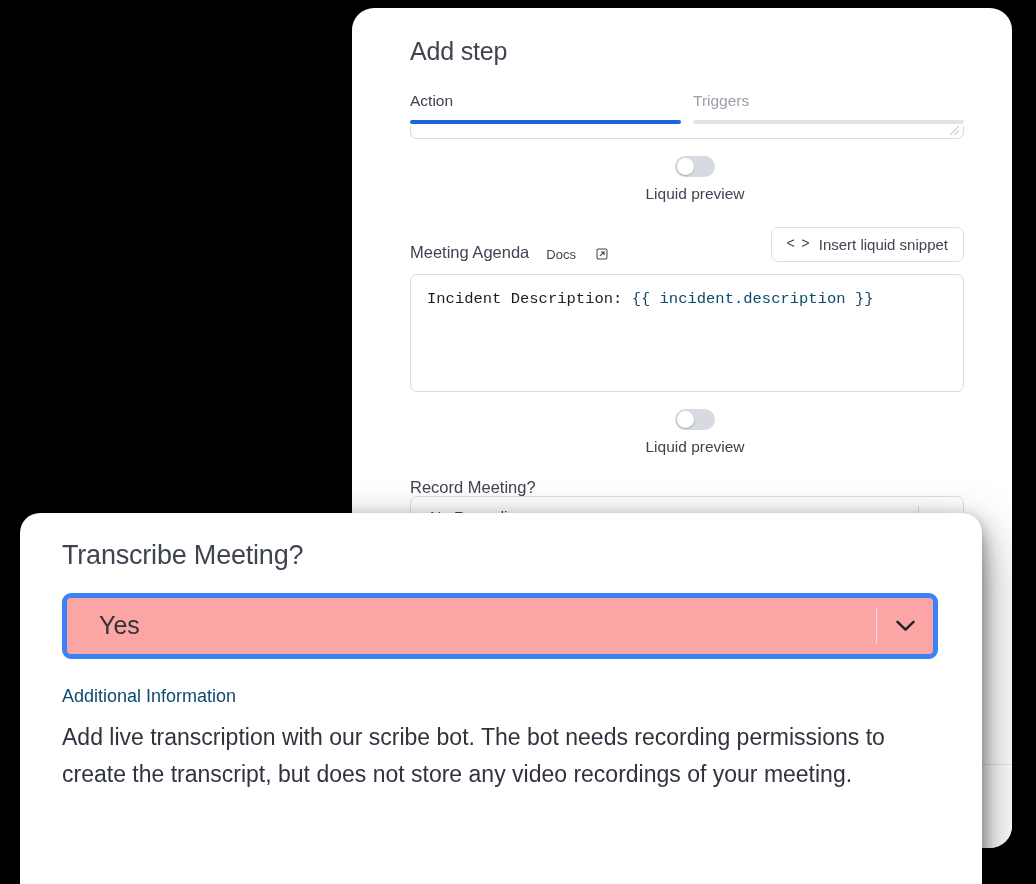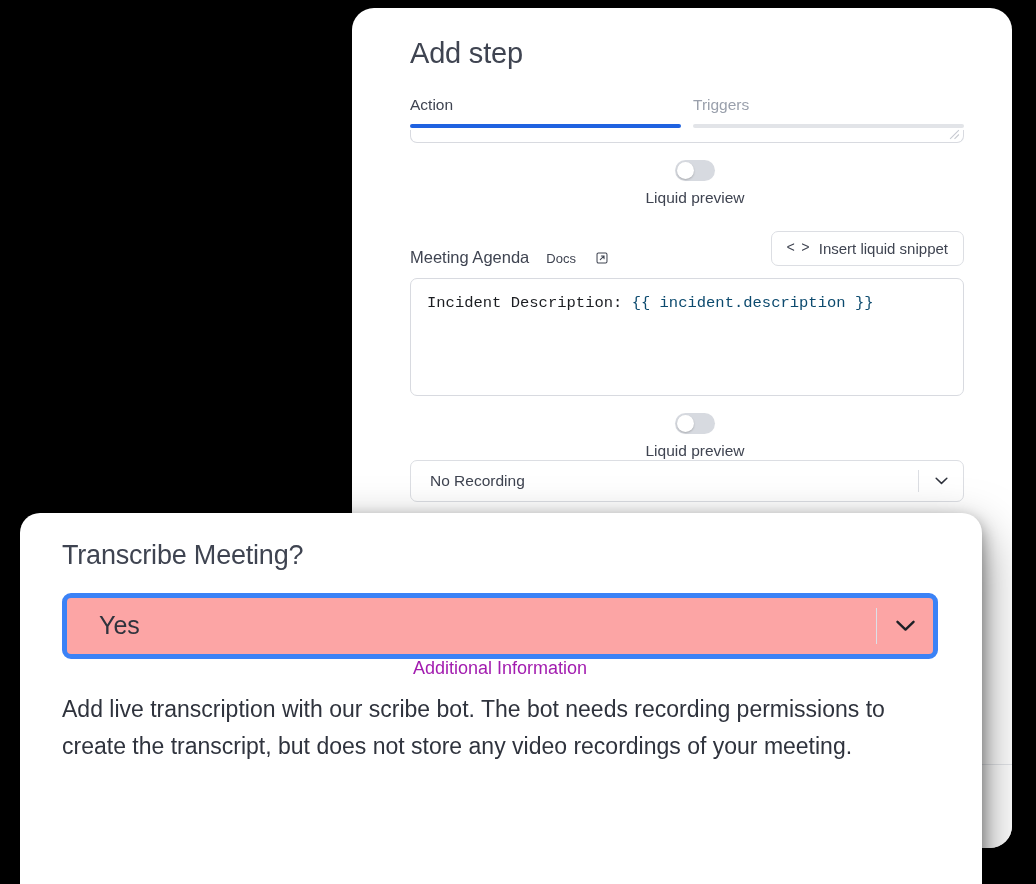--- a/index.html
+++ b/index.html
@@ -29,21 +29,21 @@
     box-shadow: 0 18px 50px rgba(0,0,0,0.55), 0 4px 14px rgba(0,0,0,0.45);
     overflow: hidden;
   }
   .bg-card-inner {
     position: absolute;
     inset: 0;
     padding: 30px 48px 0 58px;
   }
 
   .dialog-title {
-    font-size: 29px;
+    font-size: 25px;
     font-weight: 400;
     color: #3f4451;
     letter-spacing: -0.2px;
     margin: 0 0 26px 0;
     line-height: 1.1;
   }
 
   
   .tabs {
     display: flex;
@@ -296,24 +296,24 @@
     height: 36px;
     background: #dde0e8;
   }
   .fg-select-arrow {
     width: 56px;
     display: flex;
     align-items: center;
     justify-content: center;
   }
   .addl-label {
+    margin-top: 28px;
     font-size: 18px;
-    color: #a21caf;
+    color: #0c4a6e;
     line-height: 1.1;
-    text-align: center;
   }
   .addl-text {
     margin-top: 13px;
     font-size: 23px;
     color: #2f333d;
     line-height: 1.58;
     max-width: 880px;
   }
 </style>
 </head>
@@ -367,20 +367,23 @@
       <div class="code-line"><span>Incident Description: </span><span class="liquid">{{ incident.description }}</span></div>
     </div>
 
     <div class="toggle-row">
       <div class="switch">
         <div class="knob"></div>
       </div>
       <span class="toggle-label">Liquid preview</span>
     </div>
 
+    <div class="field-head" style="min-height:0;margin-top:22px;">
+      <span class="field-label">Record Meeting?</span>
+    </div>
 
     <div class="select">
       <span class="select-value">No Recording</span>
       <div class="select-sep"></div>
       <div class="select-arrow">
         <svg width="13" height="8" viewBox="0 0 14 9">
           <path d="M1 1.4 L7 7.2 L13 1.4" fill="none" stroke="#2f333d" stroke-width="1.7" stroke-linecap="round" stroke-linejoin="round"></path>
         </svg>
       </div>
     </div>

